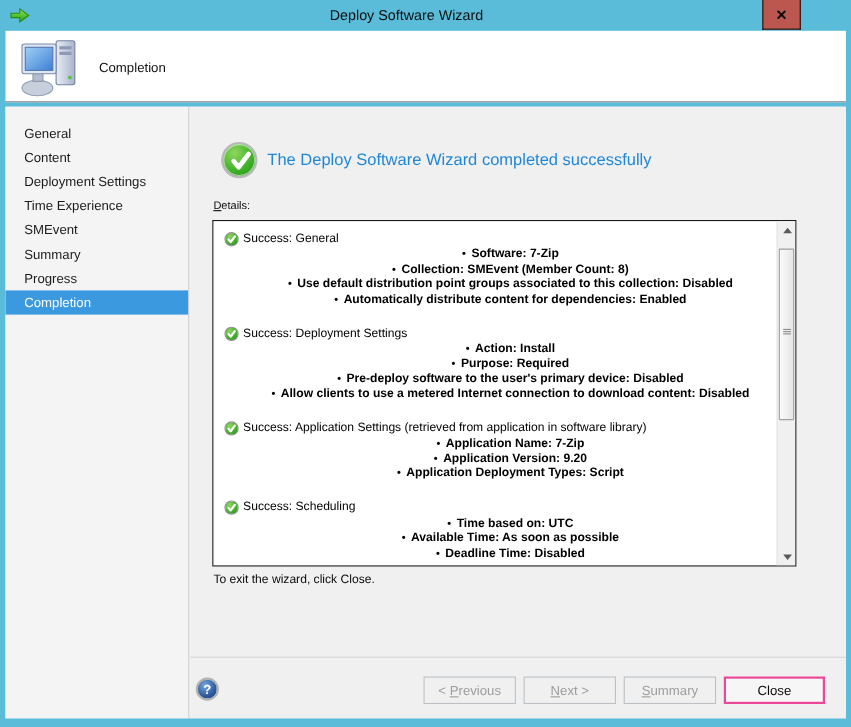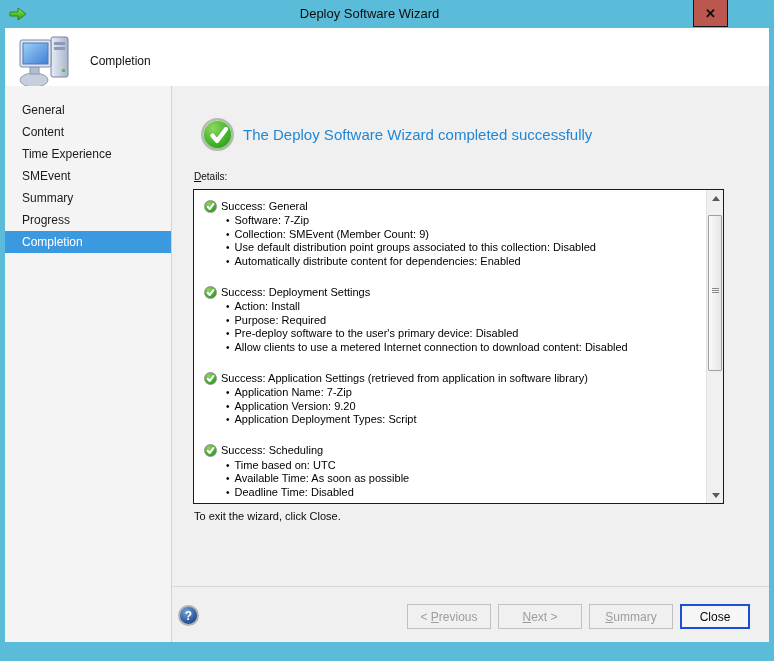--- a/index.html
+++ b/index.html
@@ -17,29 +17,29 @@
                display:flex; align-items:center; justify-content:center;
                font-size:13px; font-weight:bold; color:#0c0c0c; cursor:pointer; }
 
   
   .header { position:absolute; left:5px; top:28px; width:764px; height:65px; background:#ffffff;
             border-bottom:1px solid #8d8d8d; }
   .computer-icon { position:absolute; left:13px; top:5px; }
   .step-title { position:absolute; left:85px; top:26px; font-size:12px; color:#111; }
 
   
-  .body { position:absolute; left:5px; top:86px; width:764px; height:556px; background:#f0f0f0; }
+  .body { position:absolute; left:5px; top:97px; width:764px; height:556px; background:#f0f0f0; }
   .sidebar { position:absolute; left:0; top:0; width:167px; height:556px; background:#f4f4f4;
              border-right:1px solid #d2d2d2; }
   .side-list { position:absolute; left:0; top:13px; width:100%; }
   .side-item { height:22px; line-height:22px; padding-left:17px; font-size:12px; color:#1b1b1b;
                cursor:default; white-space:nowrap; }
   .side-item.selected { background:#3b99e0; color:#ffffff; }
 
-  .main { position:absolute; left:168px; top:0; width:596px; height:556px; background:#f0f0f0; }
+  .main { position:absolute; left:168px; top:0; width:596px; height:556px; background:#f0f0f0;text-align:center; }
 
   
   .big-check { position:absolute; left:28px; top:32px; width:33px; height:33px; border-radius:50%;
                background:radial-gradient(circle at 35% 28%, #8fd65f, #43b32a 55%, #1f8c14);
                border:2px solid #b9b9b9; box-shadow: inset 0 0 0 1px rgba(255,255,255,.55); }
   .big-check svg { position:absolute; left:3px; top:2px; }
   .status-heading { position:absolute; left:70px; top:40px; font-size:15px; color:#1f87d6; }
 
   .details-label { position:absolute; left:21px; top:85px; font-size:10px; color:#0b0b0b; }
   .ak { text-decoration:underline; }
@@ -50,21 +50,21 @@
   .details-content { position:absolute; left:0; top:0; right:17px; bottom:0; overflow:hidden;
                      padding:9px 4px 0 10px; }
   .section { margin-bottom:17px; }
   .section-head { display:flex; align-items:center; height:14px; margin-bottom:1px; }
   .sm-check { width:13px; height:13px; border-radius:50%; flex:0 0 13px; margin-right:4px;
               background:radial-gradient(circle at 35% 28%, #8fd65f, #43b32a 55%, #1f8c14);
               border:1px solid #8f8f8f; position:relative; }
   .sm-check svg { position:absolute; left:0px; top:0px; }
   .section-title { font-size:11px; color:#000; line-height:13px; white-space:nowrap; }
   .section ul { list-style:none; margin-left:22px; }
-  .section li { font-size:11px; color:#000; line-height:13.5px; white-space:nowrap; }
+  .section li { font-size:11px; color:#000; line-height:13.5px; white-space:nowrap;font-weight:bold; }
   .section li::before { content:"•"; margin-right:5px; font-size:10px; }
 
   
   .scrollbar { position:absolute; right:0; top:0; width:17px; height:313px; background:#f0f0f0;
                border-left:1px solid #e3e3e3; }
   .sb-btn { position:absolute; left:0; width:17px; height:16px; display:flex; align-items:center;
             justify-content:center; }
   .sb-up { top:0; } .sb-down { bottom:0; }
   .tri-up { width:0; height:0; border-left:4px solid transparent; border-right:4px solid transparent;
             border-bottom:5px solid #5a5a5a; }
@@ -81,21 +81,21 @@
   
   .footer-divider { position:absolute; left:0; top:500px; width:596px; height:1px; background:#d6d6d6; }
   .help-btn { position:absolute; left:5px; top:519px; width:21px; height:21px; border-radius:50%;
               background:radial-gradient(circle at 38% 30%, #7aa7dd, #2c5a9e 60%, #1d3d72);
               border:2px solid #b2b2b2; color:#ffffff; font-size:12px; font-weight:bold;
               display:flex; align-items:center; justify-content:center; cursor:pointer; }
   .btn-row { position:absolute; top:518px; right:19px; display:flex; gap:7px; }
   .btn { height:25px; width:84px; font-size:12px; display:flex; align-items:center;
          justify-content:center; white-space:pre; }
   .btn.disabled { color:#9d9d9d; border:1px solid #bdc1c5; background:#f0f0f0; }
-  .btn.primary { width:70px; color:#0a0a0a; border:2px solid #1d4ed8; background:#f6f6f6;
+  .btn.primary { width:92px; color:#0a0a0a; border:2px solid #ec4899; background:#f6f6f6;
                  cursor:pointer; }
 </style>
 </head>
 <body>
 
 <div class="window">
 
   <div class="titlebar">
     <div class="title-text">Deploy Software Wizard</div>
     <svg class="wizard-arrow" viewBox="0 0 18 16">
@@ -136,20 +136,21 @@
     </svg>
     <div class="step-title">Completion</div>
   </div>
 
   <div class="body">
 
     <div class="sidebar">
       <div class="side-list">
         <div class="side-item">General</div>
         <div class="side-item">Content</div>
+        <div class="side-item">Deployment Settings</div>
         <div class="side-item">Time Experience</div>
         <div class="side-item">SMEvent</div>
         <div class="side-item">Summary</div>
         <div class="side-item">Progress</div>
         <div class="side-item selected">Completion</div>
       </div>
     </div>
 
     <div class="main">
 
@@ -169,21 +170,21 @@
             <div class="section-head">
               <span class="sm-check">
                   <svg width="11" height="11" viewBox="0 0 24 24">
                     <path d="M6 12.5 l4.2 5 L18.5 6.5" stroke="#fff" stroke-width="4.5" fill="none" stroke-linecap="round" stroke-linejoin="round"></path>
                   </svg>
                 </span>
               <span class="section-title">Success: General</span>
             </div>
             <ul>
               <li>Software: 7-Zip</li>
-              <li>Collection: SMEvent (Member Count: 9)</li>
+              <li>Collection: SMEvent (Member Count: 8)</li>
               <li>Use default distribution point groups associated to this collection: Disabled</li>
               <li>Automatically distribute content for dependencies: Enabled</li>
             </ul>
           </div>
 
           <div class="section">
             <div class="section-head">
               <span class="sm-check">
                   <svg width="11" height="11" viewBox="0 0 24 24">
                     <path d="M6 12.5 l4.2 5 L18.5 6.5" stroke="#fff" stroke-width="4.5" fill="none" stroke-linecap="round" stroke-linejoin="round"></path>

